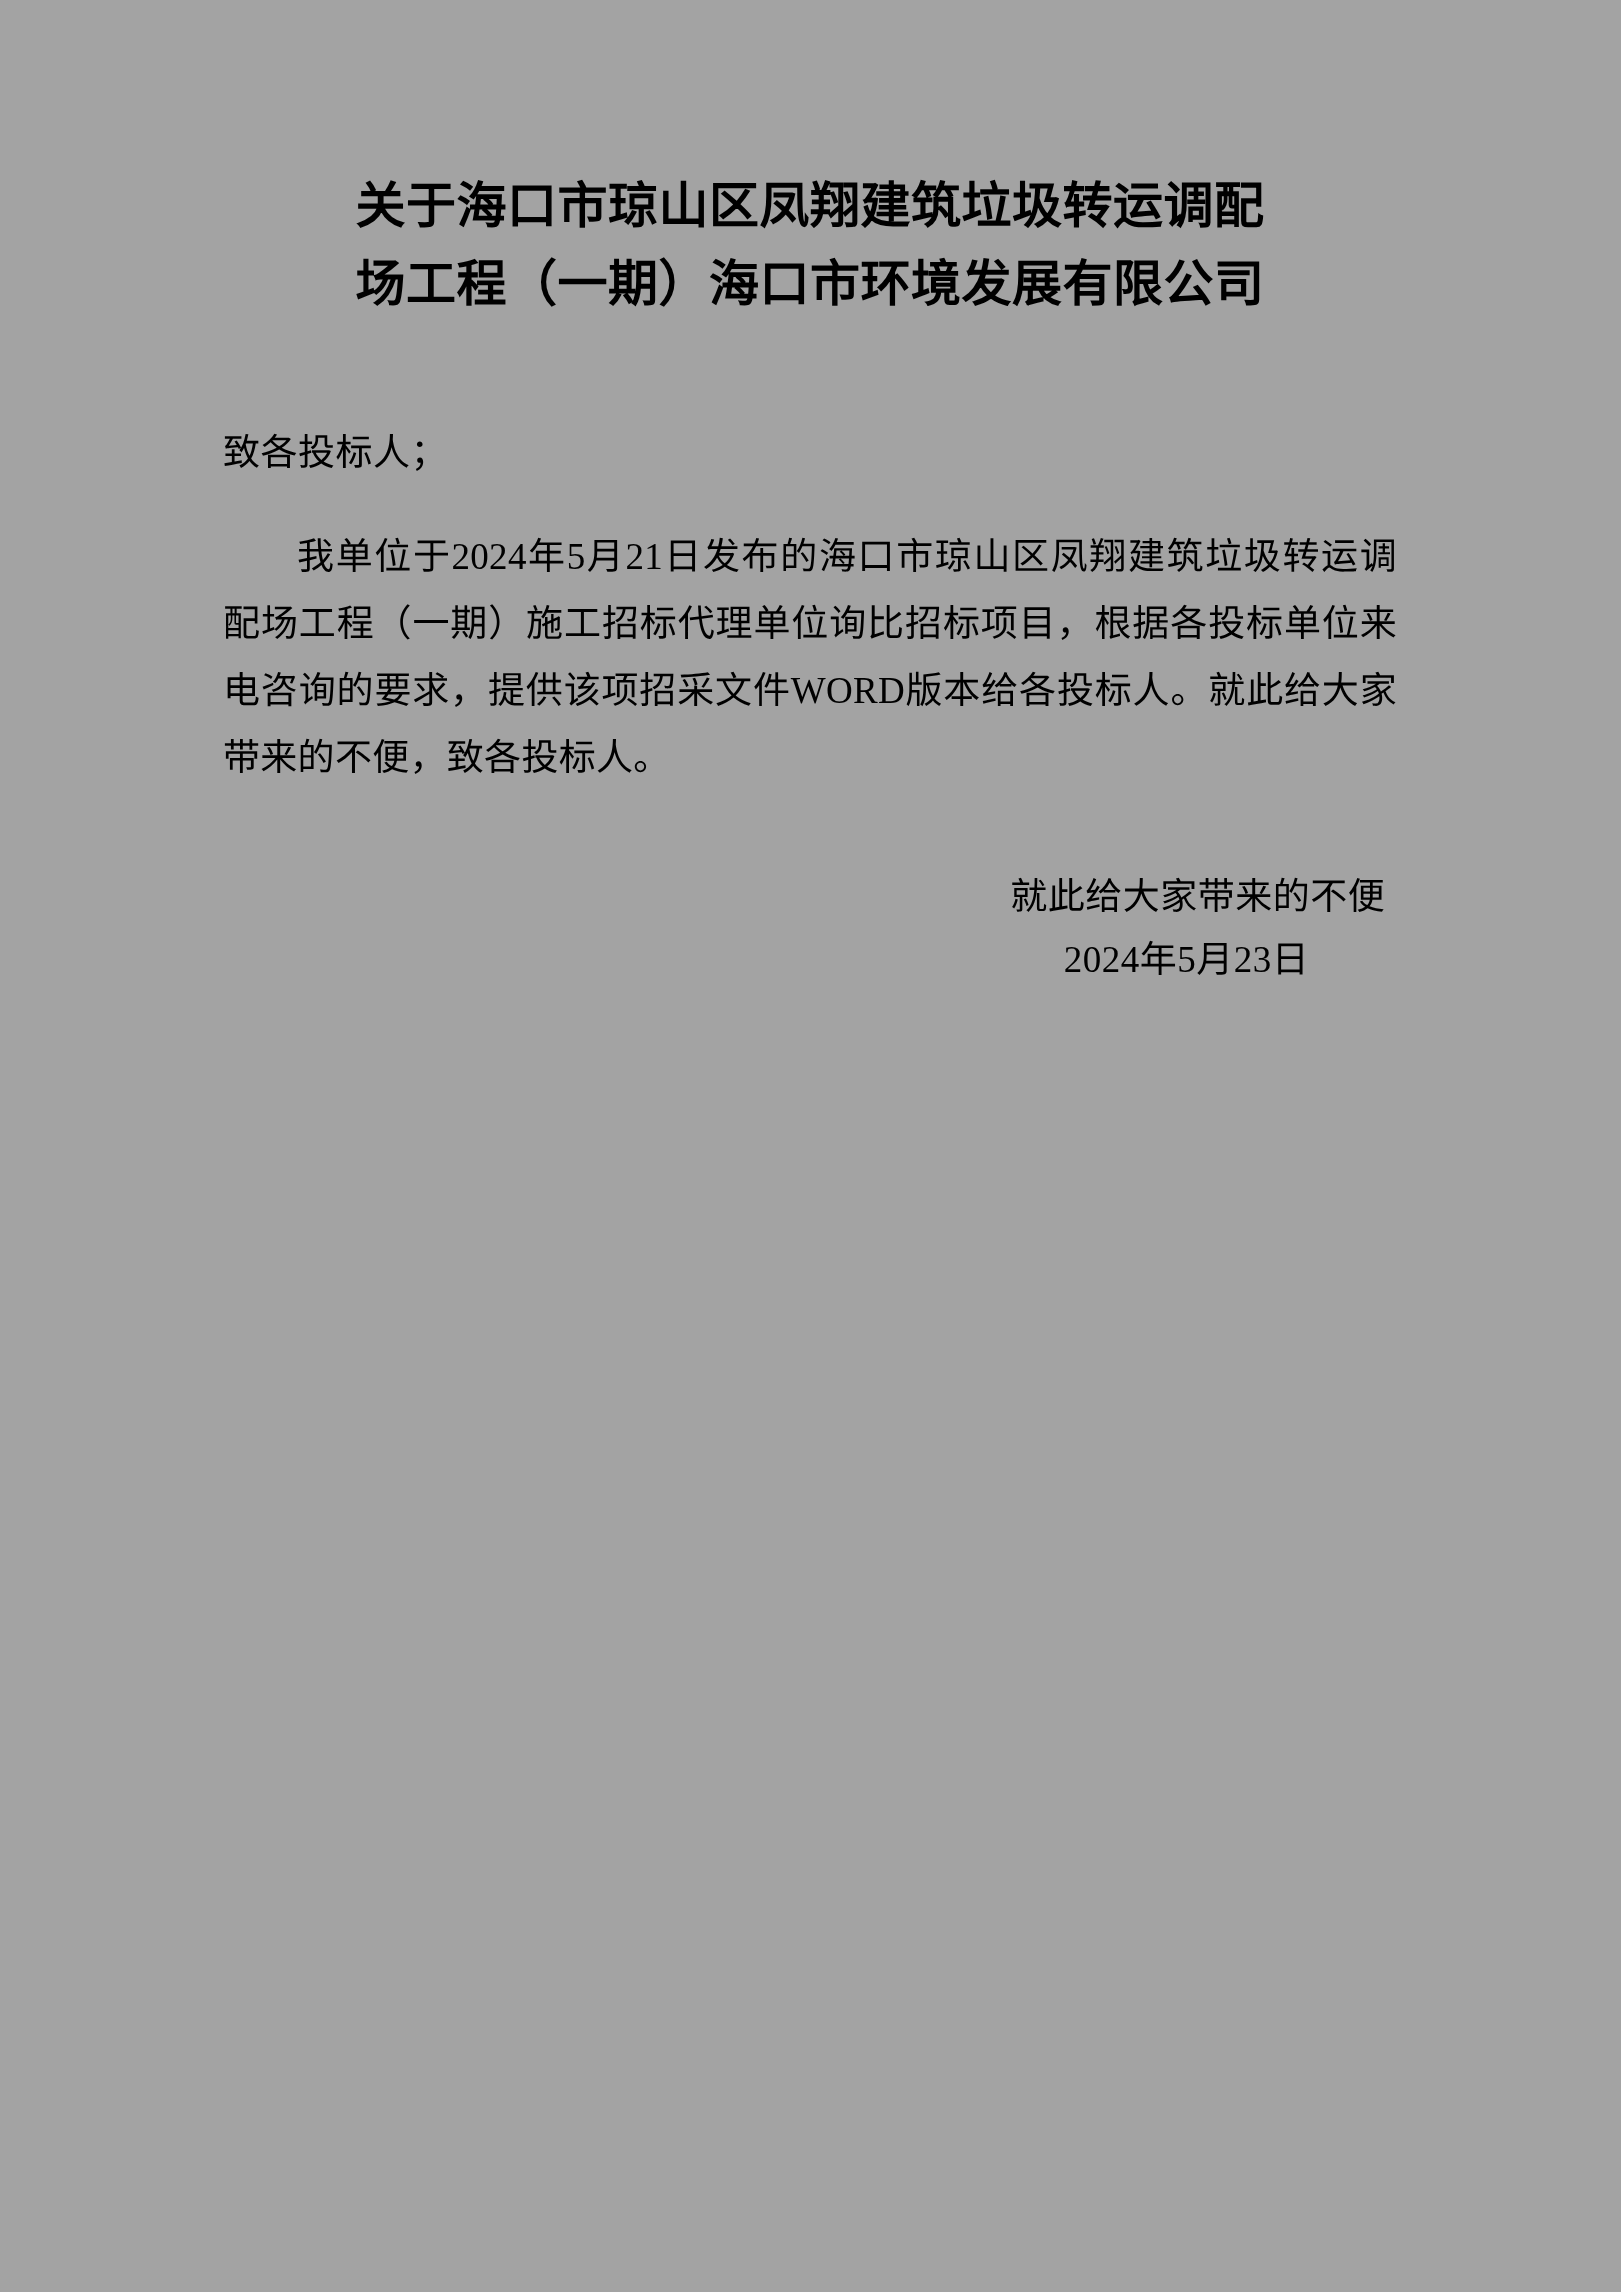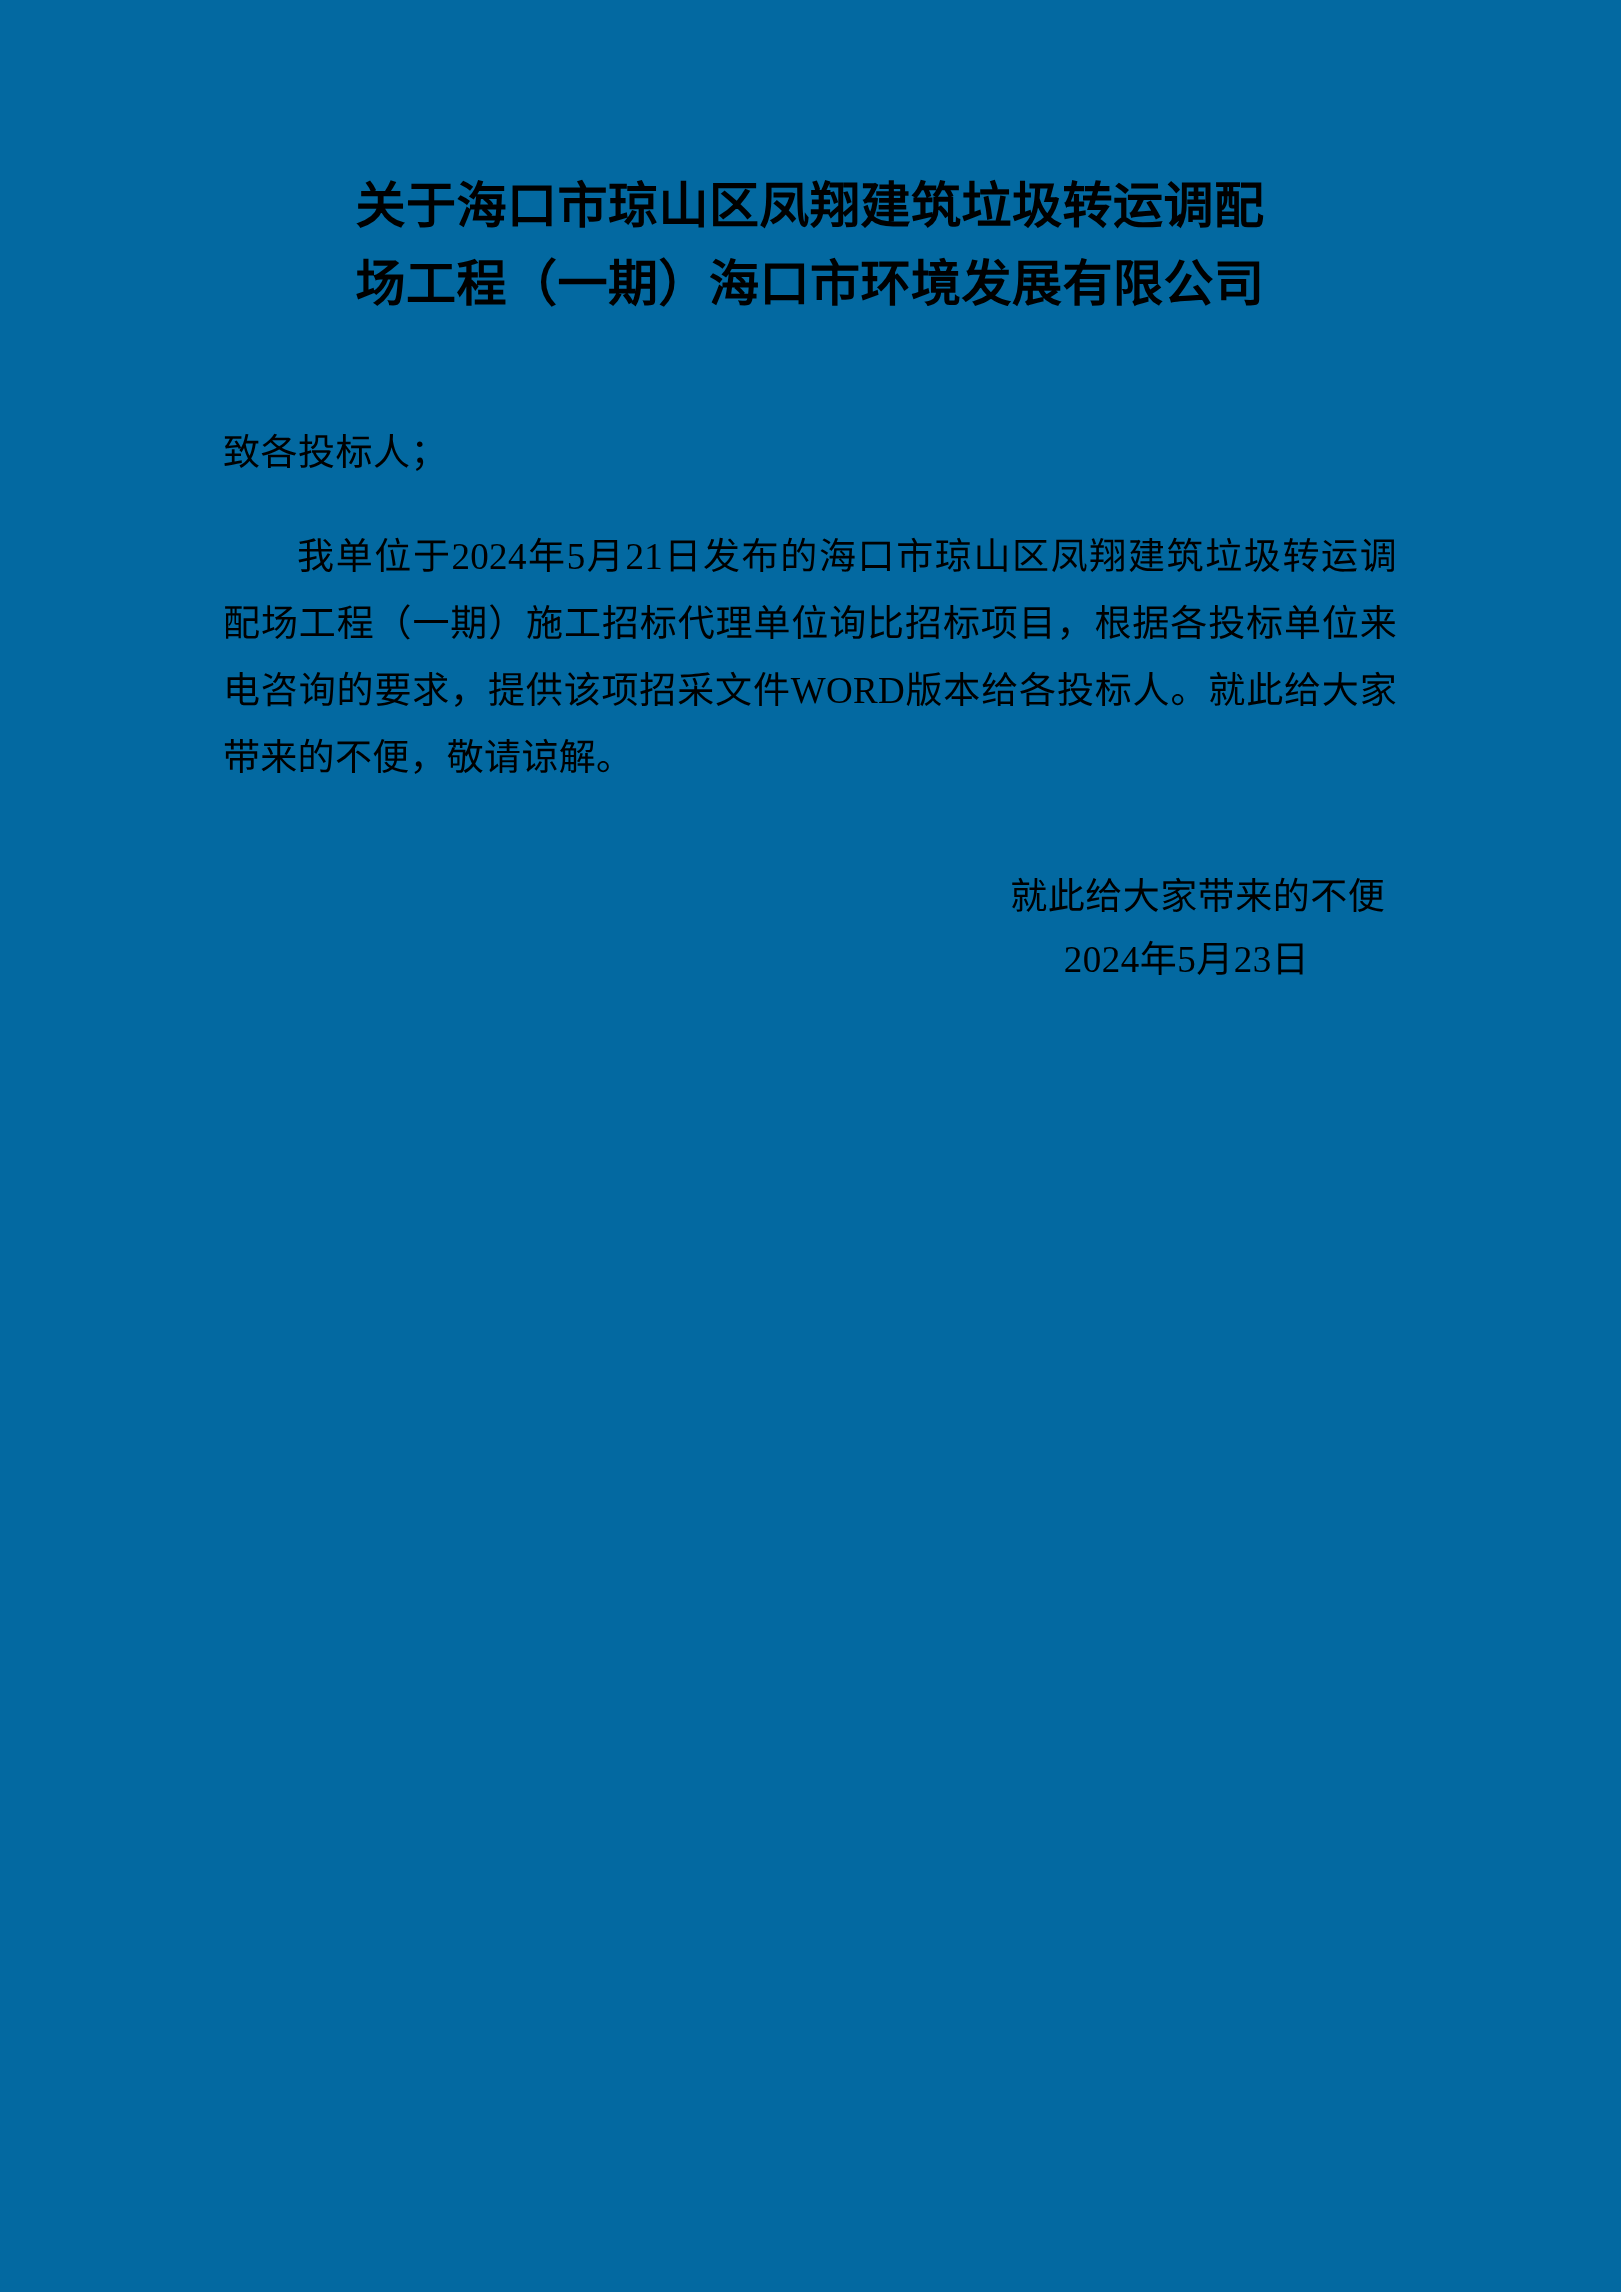--- a/index.html
+++ b/index.html
@@ -11,21 +11,21 @@
     width: 1621px;
     height: 2293px;
     font-family: "Liberation Serif", "DejaVu Serif", serif;
     color: #000000;
     -webkit-font-smoothing: antialiased;
   }
   .page {
     position: relative;
     width: 1621px;
     height: 2293px;
-    background: #0369a1;
+    background: #a3a3a3;
     box-sizing: border-box;
     padding: 0;
     overflow: hidden;
   }
   .content {
     position: absolute;
     left: 223px;
     top: 167px;
     width: 1174px;
   }
@@ -82,21 +82,21 @@
 <div class="page">
   <div class="content">
 
     <h1 class="doc-title">
       <span class="title-line">关于海口市琼山区凤翔建筑垃圾转运调配</span>
       <span class="title-line">场工程（一期）海口市环境发展有限公司</span>
     </h1>
 
     <p class="salutation">致各投标人；</p>
 
-    <p class="body-para">我单位于2024年5月21日发布的海口市琼山区凤翔建筑垃圾转运调配场工程（一期）施工招标代理单位询比招标项目，根据各投标单位来电咨询的要求，提供该项招采文件WORD版本给各投标人。就此给大家带来的不便，敬请谅解。</p>
+    <p class="body-para">我单位于2024年5月21日发布的海口市琼山区凤翔建筑垃圾转运调配场工程（一期）施工招标代理单位询比招标项目，根据各投标单位来电咨询的要求，提供该项招采文件WORD版本给各投标人。就此给大家带来的不便，致各投标人。</p>
 
     <div class="signature-block">
       <div class="sign-company">就此给大家带来的不便</div>
       <div class="sign-date">2024年5月23日</div>
     </div>
 
   </div>
 </div>
 
 

